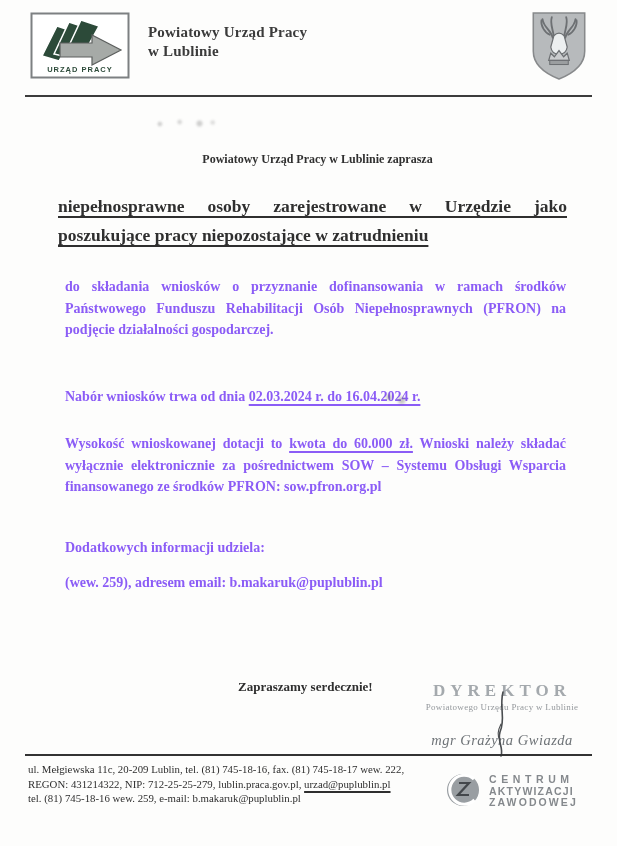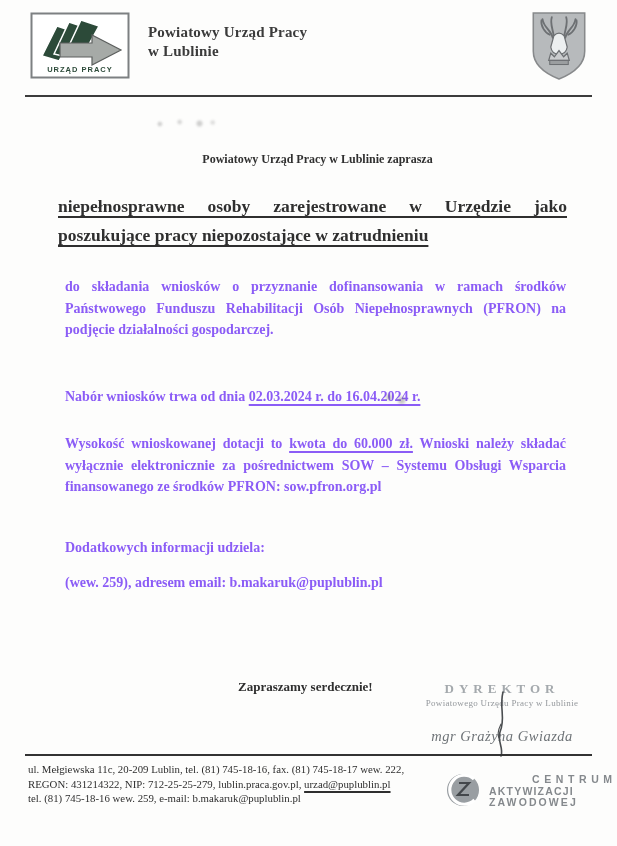--- a/index.html
+++ b/index.html
@@ -48,35 +48,35 @@
   .p-info    { top:537px; text-align:left; }
   .p-contact { top:573px; text-align:left; line-height:20.5px; }
   .p-contact div { white-space:pre; }
   .u { text-decoration:underline; text-decoration-thickness:1.5px; text-underline-offset:3px; }
 
   .closing { position:absolute; left:238px; top:679px; font-size:13px; font-weight:700;
              color:#2f2f2f; }
 
   
   .stamp { position:absolute; left:408px; top:681px; width:188px; text-align:center; }
-  .stamp-role { font-size:13px; letter-spacing:5px; color:#a4a9ad; font-weight:700; }
+  .stamp-role { font-size:17px; letter-spacing:5px; color:#a4a9ad; font-weight:700; }
   .stamp-org  { font-size:9px;  letter-spacing:.3px; color:#94989c; margin-top:1px; }
   .stamp-name { margin-top:20px; font-size:14.5px; font-style:italic; color:#6f7478;
                 letter-spacing:.5px; }
   .pen-stroke { position:absolute; left:492px; top:690px; width:18px; height:68px; }
 
   
   .rule-bottom { position:absolute; left:25px; top:754px; width:567px; height:2px; background:#333; }
   .footer-text { position:absolute; left:28px; top:762px; width:410px; font-size:10.8px;
                  line-height:14.6px; color:#2e2e2e; }
   .caz-logo { position:absolute; left:444px; top:771px; width:38px; height:38px; }
   .caz-wordmark { position:absolute; left:489px; top:774px; color:#85898d;
                   font-family:"Liberation Sans", sans-serif; font-size:10.5px;
                   font-weight:700; line-height:11.5px; }
-  .caz-l1 { letter-spacing:4.6px;margin-left:43px; }
+  .caz-l1 { letter-spacing:4.6px; }
   .caz-l2 { letter-spacing:1.2px; }
   .caz-l3 { letter-spacing:2.1px; }
 </style>
 </head>
 <body>
 
 <div class="page">
 
   <svg class="pup-logo" viewBox="0 0 100 68" aria-hidden="true">
     <rect x="1.5" y="1.5" width="97" height="64" fill="#ffffff" stroke="#7d8082" stroke-width="2"></rect>

